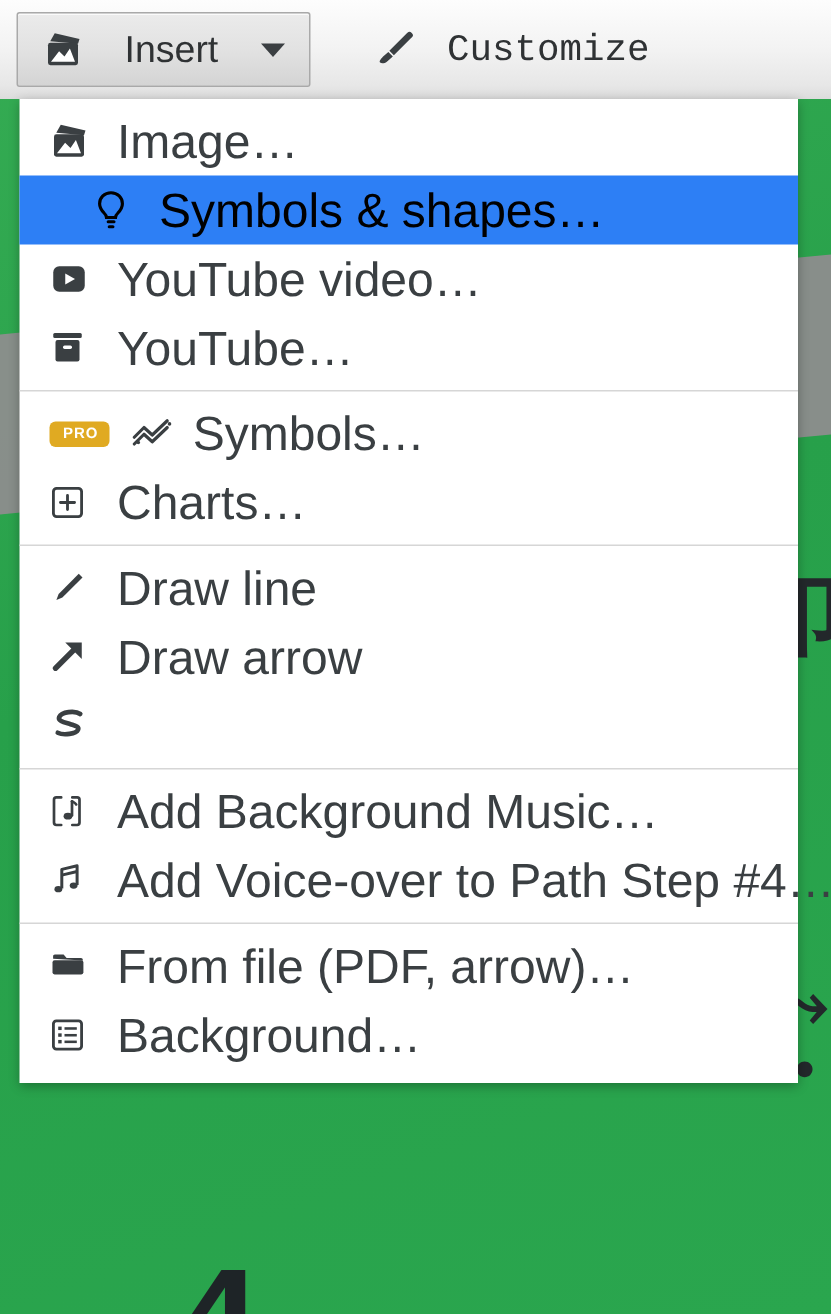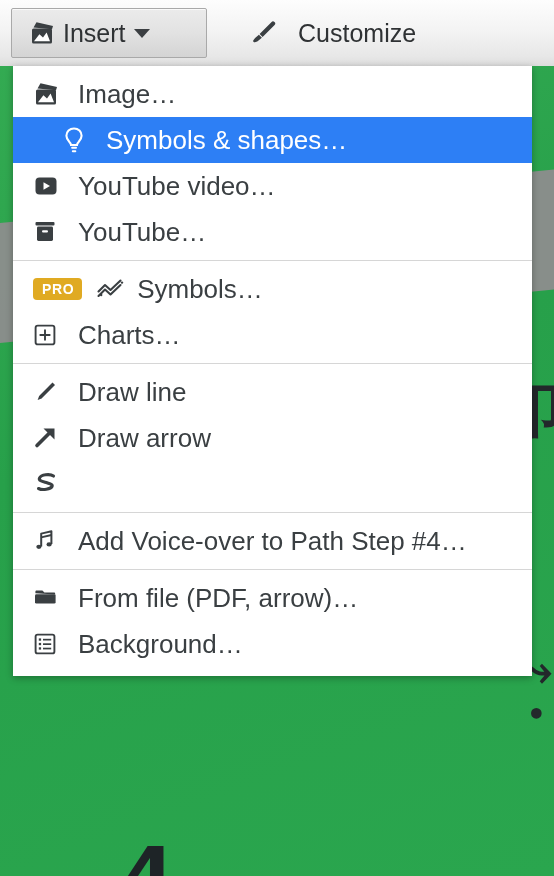--- a/index.html
+++ b/index.html
@@ -55,21 +55,21 @@
     display: flex;
     align-items: center;
   }
   #insert-button {
     margin-left: 11px;
     height: 50px;
     min-width: 196px;
     box-sizing: border-box;
     display: flex;
     align-items: center;
-    gap: 4px;
+    gap: 24px;
     padding: 0 16px 0 17px;
     border: 1px solid #a9a9a9;
     border-radius: 2px;
     background: linear-gradient(to bottom, #ebebeb 0%, #e2e2e2 50%, #d4d4d4 100%);
     box-shadow: inset 0 1px 0 rgba(255,255,255,.75);
     cursor: default;
   }
   #insert-button .btn-label {
     font-size: 25px;
     color: #2f3234;
@@ -83,20 +83,21 @@
     margin-left: 4px;
   }
   #customize-button {
     display: flex;
     align-items: center;
     gap: 18px;
     margin-left: 31px;
     height: 50px;
     padding: 0 12px;
     cursor: default;
+    font-family: Liberation Mono, monospace;
   }
   #customize-button .btn-label {
     font-size: 25px;
     color: #2f3234;
   }
 
   
   #insert-menu {
     position: absolute;
     left: 13px;
@@ -118,43 +119,43 @@
     display: flex;
     align-items: center;
     height: 46px;
     padding: 0 10px 0 20px;
     cursor: default;
     color: #3a3f42;
     box-sizing: border-box;
   }
   .menu-item.selected {
     background: #2d7ff5;
-    color: #ffffff;
+    color: #000000;
     padding-left: 48px;
   }
   .menu-item .mi-icon {
     width: 34px;
     min-width: 34px;
     display: flex;
     align-items: center;
     justify-content: flex-start;
   }
   .menu-item .mi-label {
-    font-size: 26px;
+    font-size: 32px;
     font-family: "Liberation Sans", sans-serif;
     white-space: nowrap;
     margin-left: 11px;
   }
   .pro-badge {
     display: inline-flex;
     align-items: center;
     justify-content: center;
     background: #e0aa22;
     color: #ffffff;
-    font-size: 14px;
+    font-size: 10px;
     font-weight: 700;
     letter-spacing: .6px;
     border-radius: 4px;
     padding: 3px 8px 3px 9px;
     margin-right: 14px;
     font-family: "Liberation Sans", sans-serif;
   }
   svg { display: block; }
 </style>
 </head>
@@ -302,20 +303,32 @@
         </svg>
       </span>
     </div>
 
   </div>
 
   <div class="menu-divider"></div>
 
   <div class="menu-section">
 
+    <div class="menu-item">
+      <span class="mi-icon">
+        <svg width="26" height="26" viewBox="0 0 26 26" aria-hidden="true">
+          <path d="M7.8 3.6 L4.6 3.6 C3.6 3.6 3.0 4.3 3.0 5.2 L3.0 20.4 C3.0 21.3 3.6 22.0 4.6 22.0 L7.8 22.0
+                   M15.2 3.6 L18.4 3.6 C19.4 3.6 20.0 4.3 20.0 5.2 L20.0 20.4 C20.0 21.3 19.4 22.0 18.4 22.0 L15.2 22.0" fill="none" stroke="currentColor" stroke-width="1.8" stroke-linecap="round"></path>
+          <path d="M15.0 6.2 L15.0 15.6" stroke="currentColor" stroke-width="1.8" stroke-linecap="round"></path>
+          <path d="M15.0 6.2 C16.4 7.0 17.4 7.4 17.8 8.3" fill="none" stroke="currentColor" stroke-width="1.8" stroke-linecap="round"></path>
+          <ellipse cx="12.3" cy="16.1" rx="2.9" ry="2.3" fill="currentColor"></ellipse>
+        </svg>
+      </span>
+      <span class="mi-label">Add Background Music…</span>
+    </div>
 
     <div class="menu-item">
       <span class="mi-icon">
         <svg width="26" height="26" viewBox="0 0 26 26" aria-hidden="true">
           <path d="M8.2 18.4 L8.2 5.6 L18.4 3.2 L18.4 16.0" fill="none" stroke="currentColor" stroke-width="2.0" stroke-linejoin="round"></path>
           <path d="M8.2 9.4 L18.4 7.0" fill="none" stroke="currentColor" stroke-width="2.0"></path>
           <ellipse cx="5.9" cy="18.8" rx="2.6" ry="2.1" fill="currentColor"></ellipse>
           <ellipse cx="16.1" cy="16.4" rx="2.6" ry="2.1" fill="currentColor"></ellipse>
         </svg>
       </span>

